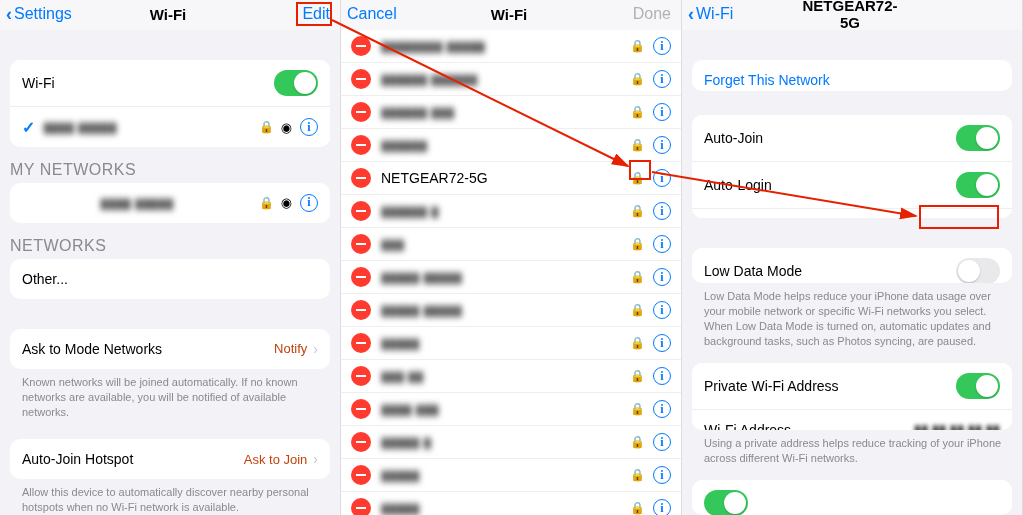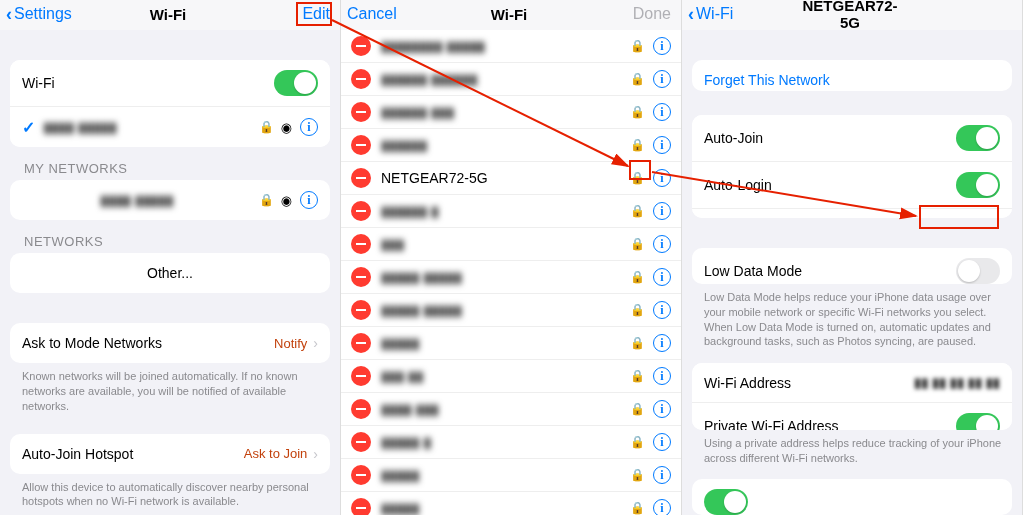--- a/index.html
+++ b/index.html
@@ -39,22 +39,22 @@
   .row {
     display:flex; align-items:center; padding:10px 12px;
     border-bottom: 1px solid #eee;
     font-size:14px;
     min-height:40px;
     background:#fff;
   }
   .row:last-child { border-bottom:none; }
   .row .label { flex:1; }
   .section-header {
-    font-size:13px; color:#8a8a8e; text-transform:uppercase;
-    padding: 14px 22px 4px 24px; letter-spacing:0.5px;
+    font-size:16px; color:#8a8a8e; text-transform:uppercase;
+    padding: 14px 22px 4px 10px; letter-spacing:0.5px;
   }
   .footer-note {
     font-size:11px; color:#8a8a8e; padding: 6px 16px 0 22px; line-height:1.35;
   }
   .toggle {
     width:44px; height:26px; border-radius:13px; position:relative;
   }
   .toggle.on { background:#34c759; }
   .toggle.off { background:#e9e9eb; }
   .toggle .knob {
@@ -123,21 +123,21 @@
   <div class="section" style="margin-top:0;">
     <div class="row">
       <span class="label blur" style="text-align:center;">▮▮▮▮ ▮▮▮▮▮</span>
       <span class="lock-icon">🔒</span>
       <span class="wifi-icon">◉</span>
       <span class="info-icon">i</span>
     </div>
   </div>
 
   <div class="section-header">NETWORKS</div>
-  <div class="section" style="margin-top:0;text-align:center;">
+  <div class="section" style="margin-top:0;">
     <div class="row">
       <span class="label">Other...</span>
     </div>
   </div>
 
   <div class="section" style="margin-top:30px;">
     <div class="row">
       <span class="label">Ask to Mode Networks</span>
       <span class="value-gray">Notify</span>
       <span class="chev-right">›</span>
@@ -299,28 +299,28 @@
       <span class="label">Low Data Mode</span>
       <div class="toggle off">
           <div class="knob"></div>
         </div>
     </div>
   </div>
   <div class="footer-note">Low Data Mode helps reduce your iPhone data usage over your mobile network or specific Wi-Fi networks you select. When Low Data Mode is turned on, automatic updates and background tasks, such as Photos syncing, are paused.</div>
 
   <div class="section" style="margin-top:14px;">
     <div class="row">
+      <span class="label">Private Wi-Fi Address</span>
+      <div class="toggle on">
+          <div class="knob"></div>
+        </div>
+    </div>
+    <div class="row">
       <span class="label">Wi-Fi Address</span>
       <span class="value-gray blur" style="filter:blur(2px);">▮▮ ▮▮ ▮▮ ▮▮ ▮▮</span>
-    </div>
-    <div class="row">
-      <span class="label">Private Wi-Fi Address</span>
-      <div class="toggle on">
-          <div class="knob"></div>
-        </div>
     </div>
   </div>
   <div class="footer-note">Using a private address helps reduce tracking of your iPhone across different Wi-Fi networks.</div>
 
   <div class="section" style="margin-top:14px;">
     <div class="row">
       <div class="toggle on">
           <div class="knob"></div>
         </div>
     </div>

